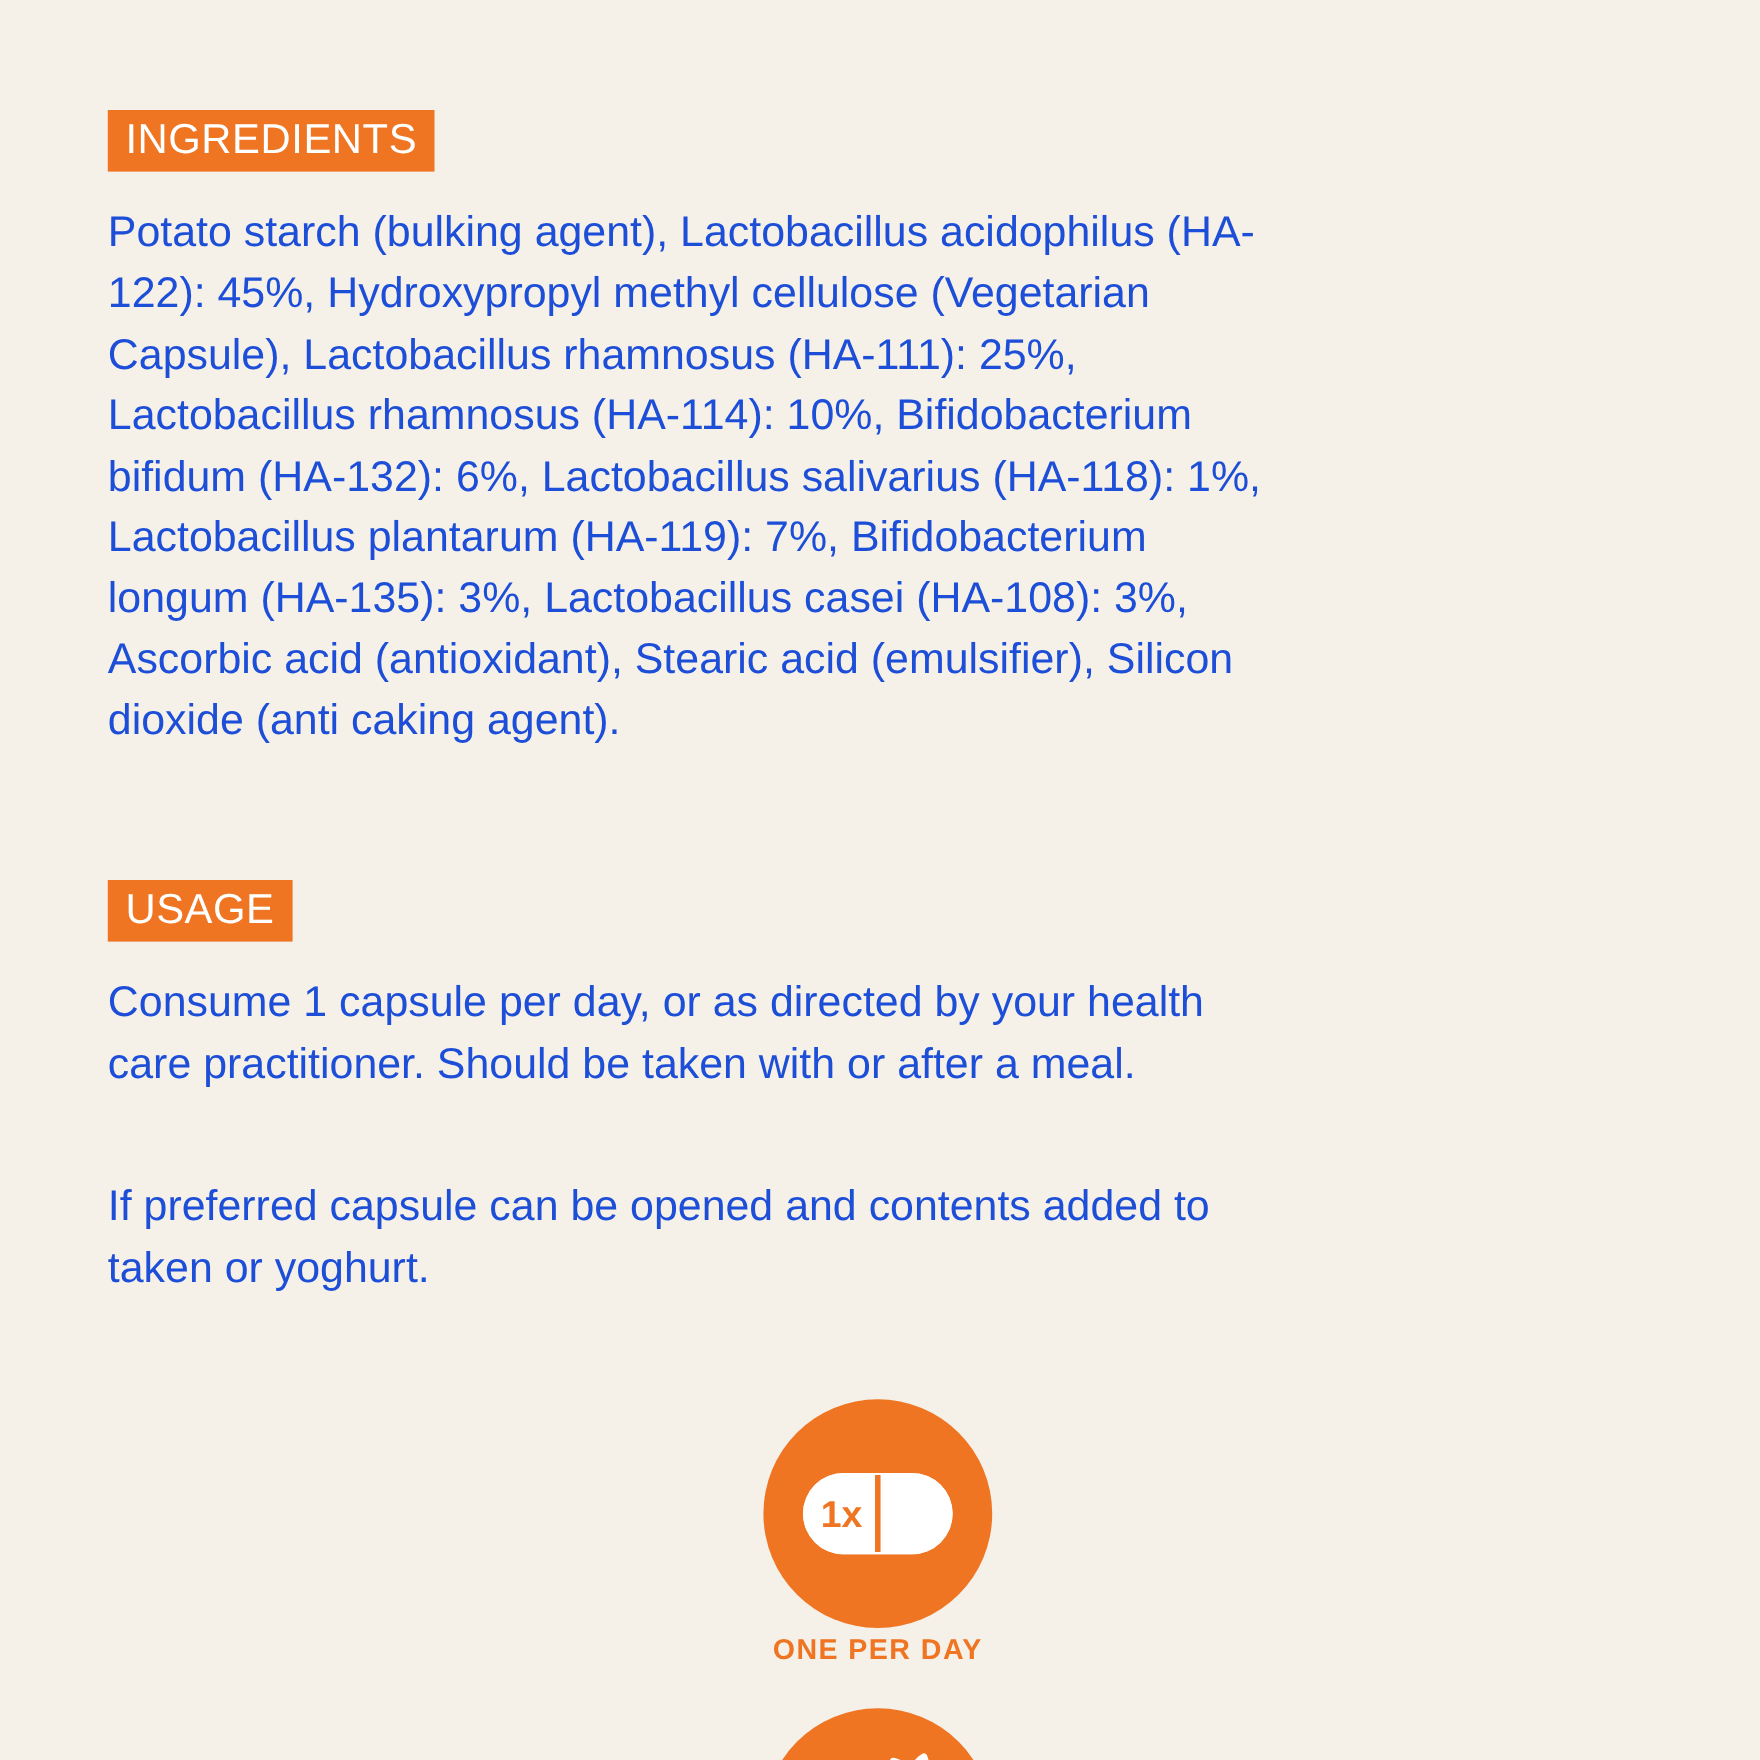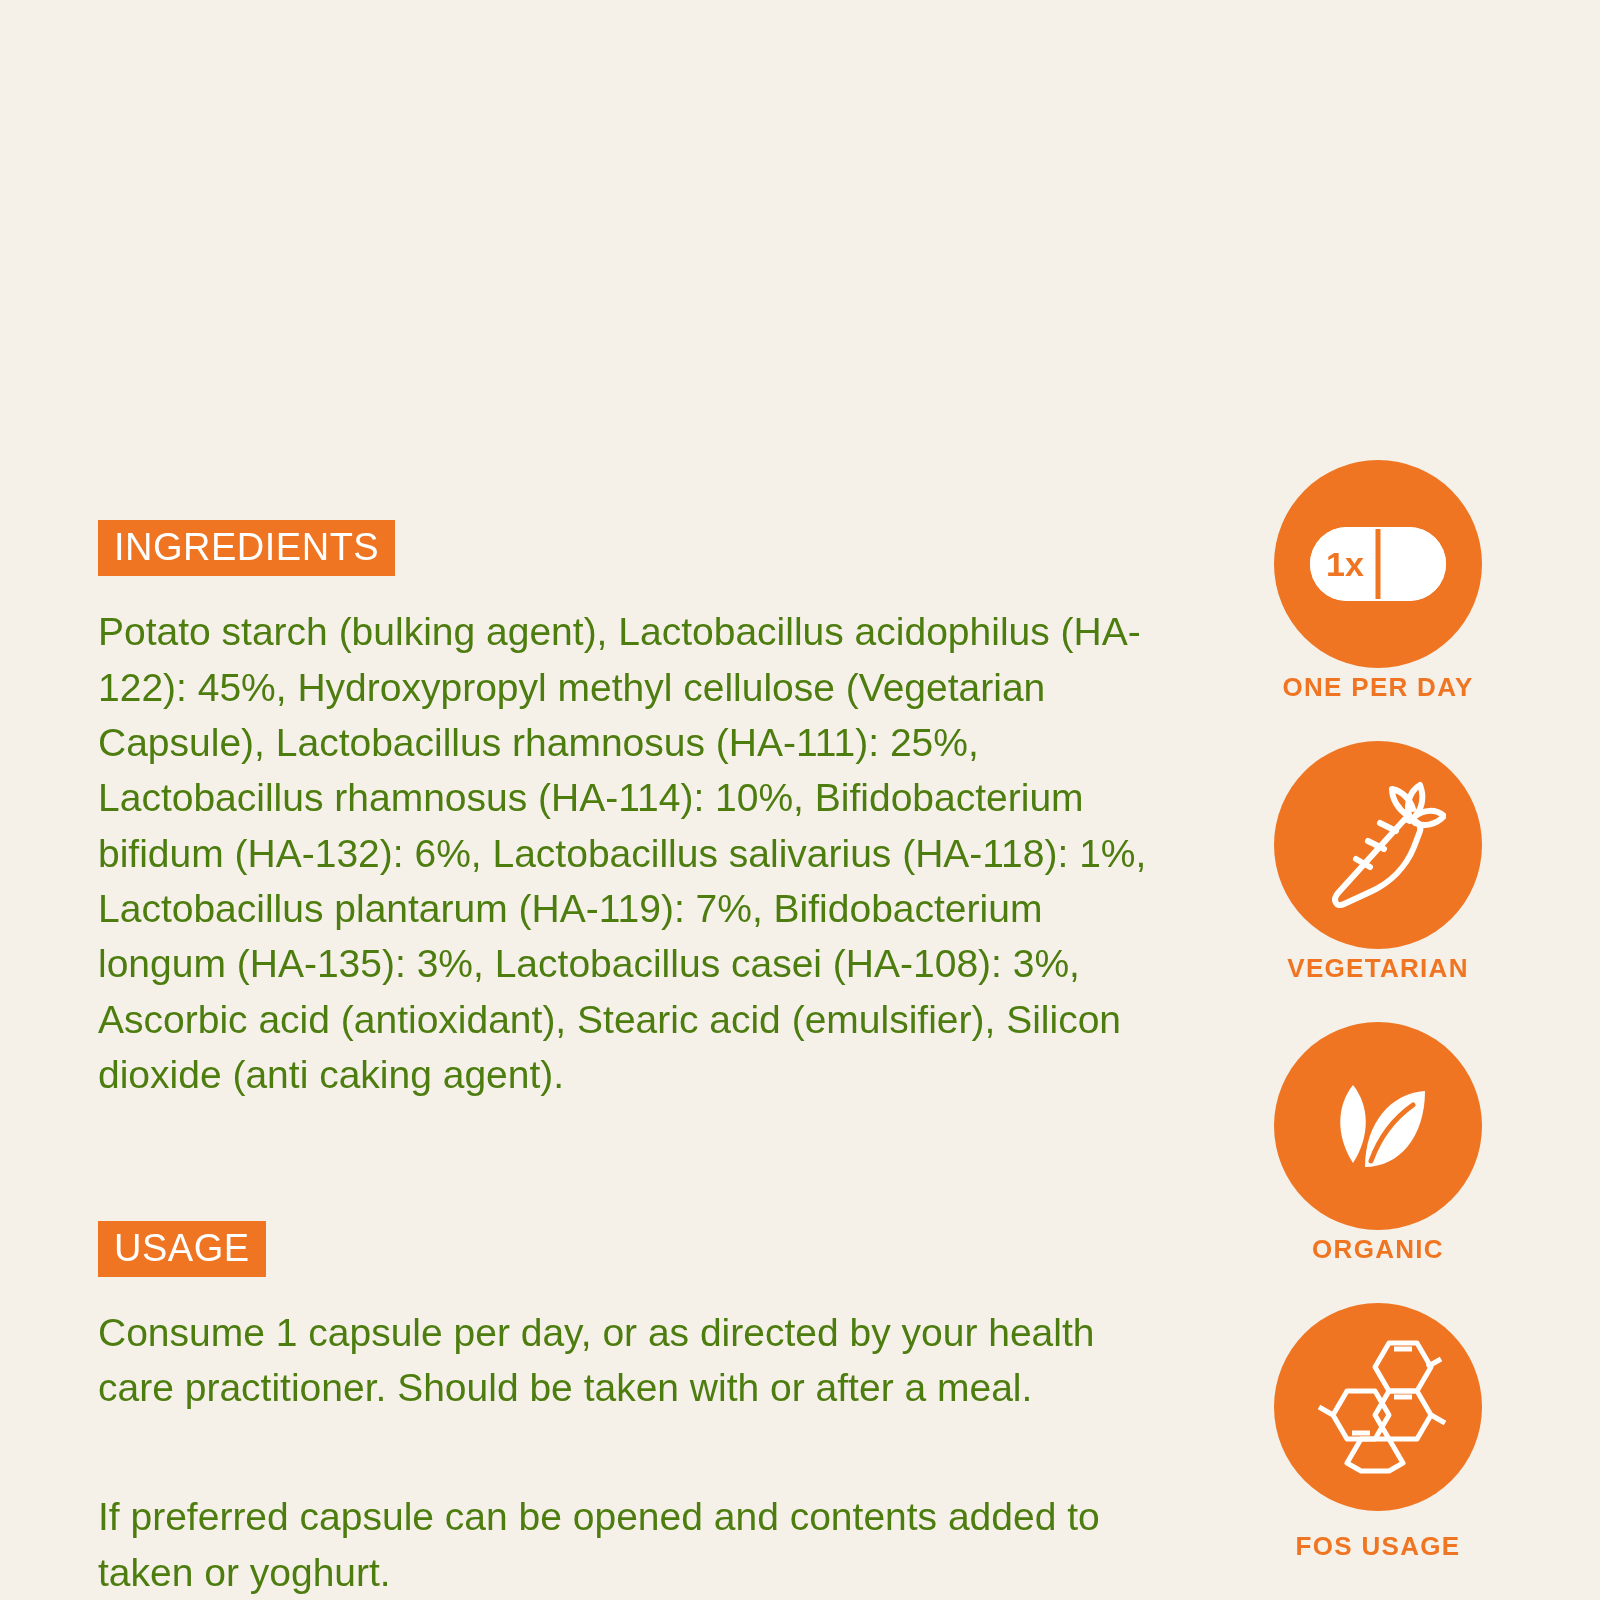--- a/index.html
+++ b/index.html
@@ -12,22 +12,21 @@
     background: #f5f0e8;
     font-family: "Liberation Sans", sans-serif;
     overflow: hidden;
   }
   .page {
     position: relative;
     width: 1596px;
     height: 1600px;
     box-sizing: border-box;
     display: flex;
-    flex-direction: row;
-    align-items: flex-end;
+    flex-direction: column;
   }
   .content-col {
     width: 1160px;
     padding: 100px 0 0 98px;
     box-sizing: border-box;
   }
   .badges-col {
     flex: 1;
     padding-top: 92px;
     display: flex;
@@ -45,21 +44,21 @@
     padding: 8px 16px 10px 16px;
     line-height: 1;
     font-weight: 400;
   }
 
   
   .body-text {
     font-family: "Liberation Sans", sans-serif;
     font-size: 39px;
     line-height: 1.42;
-    color: #4d7c0f;
+    color: #1d4ed8;
     max-width: 1050px;
     margin: 28px 0 0 0;
     font-weight: 400;
   }
   .body-text.usage {
     max-width: 1010px;
   }
   .spacer-usage {
     height: 118px;
   }

